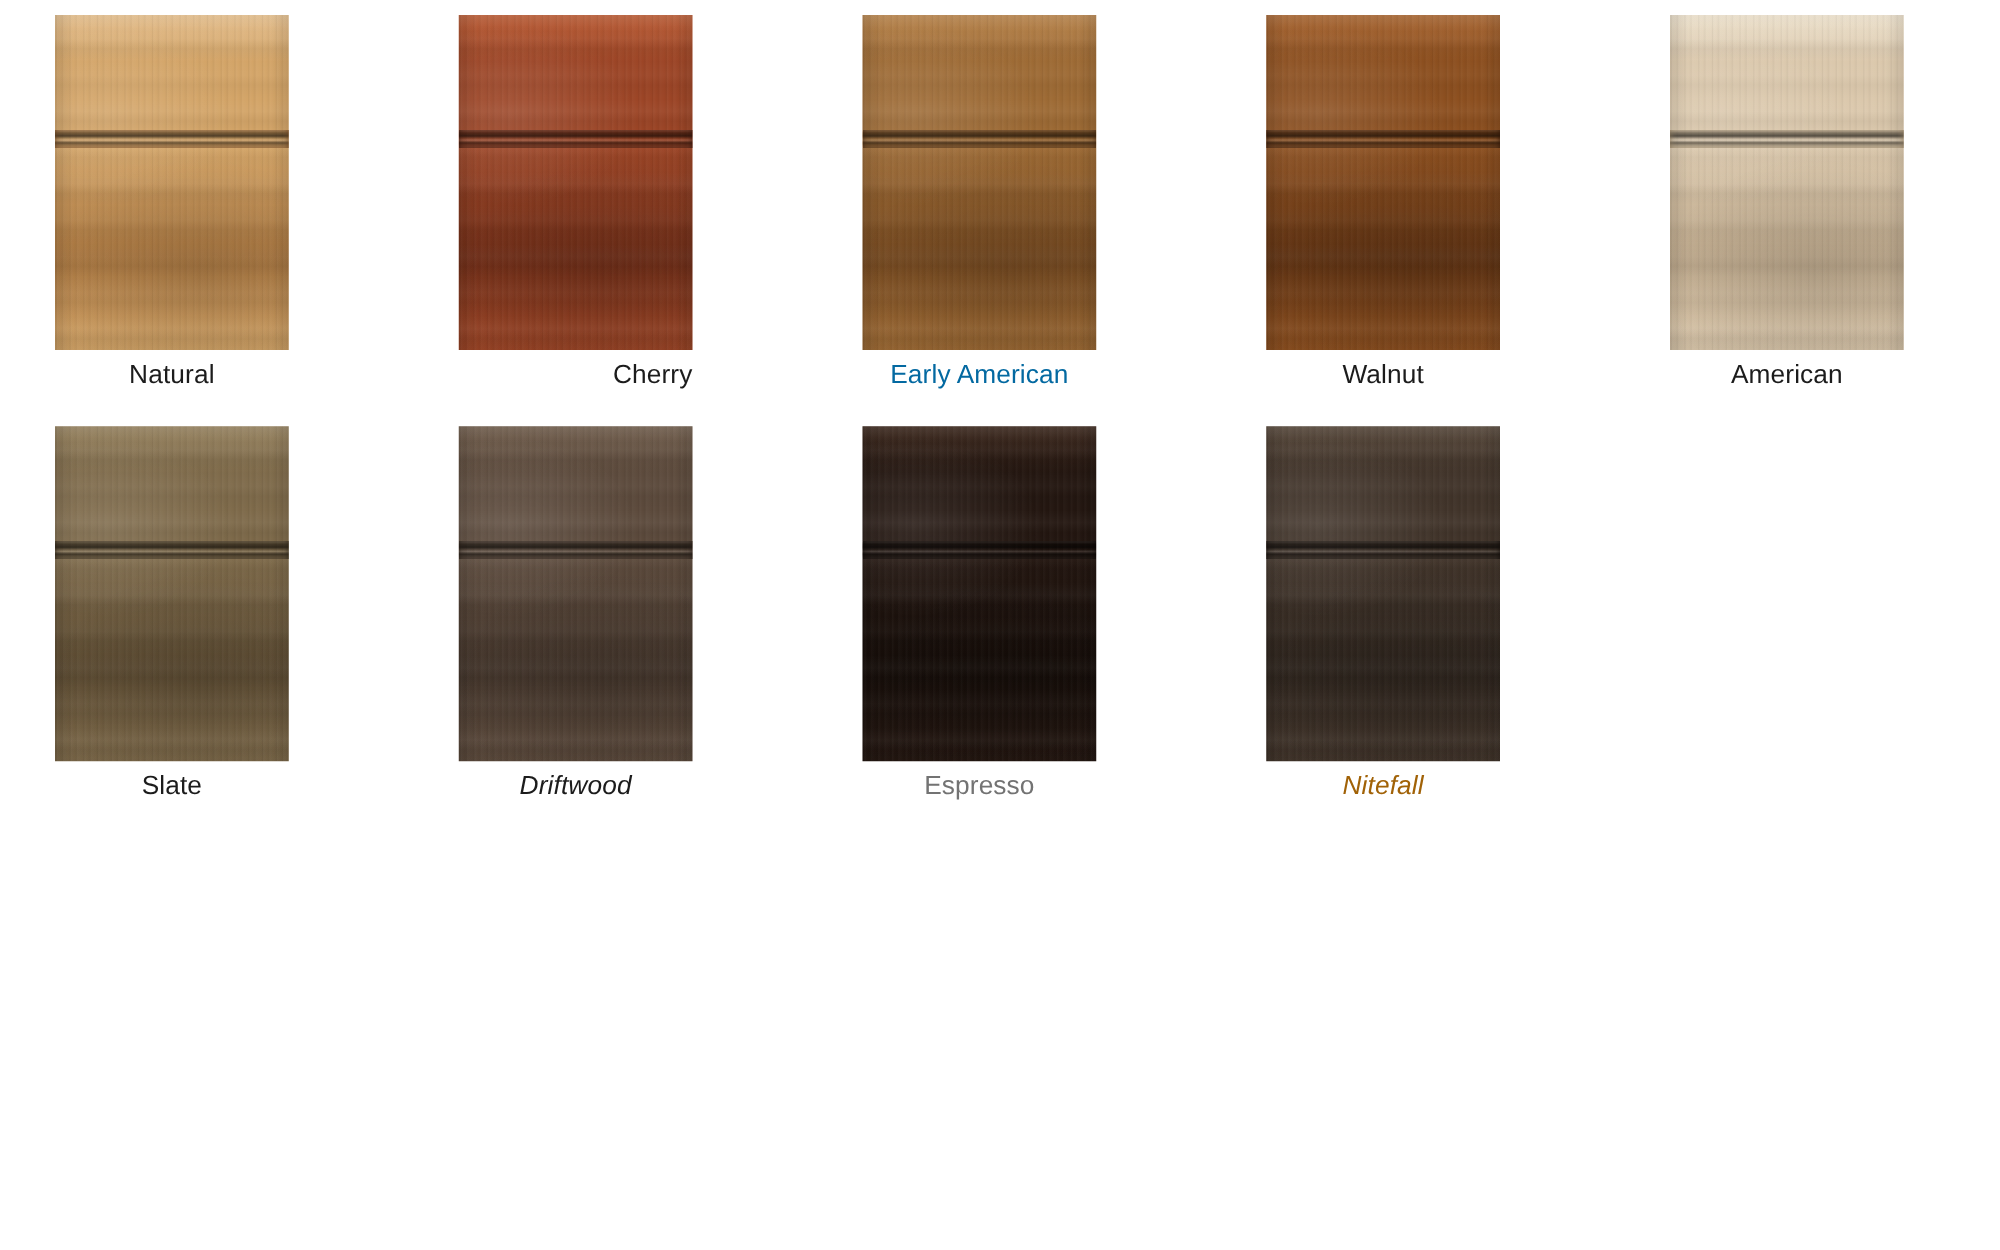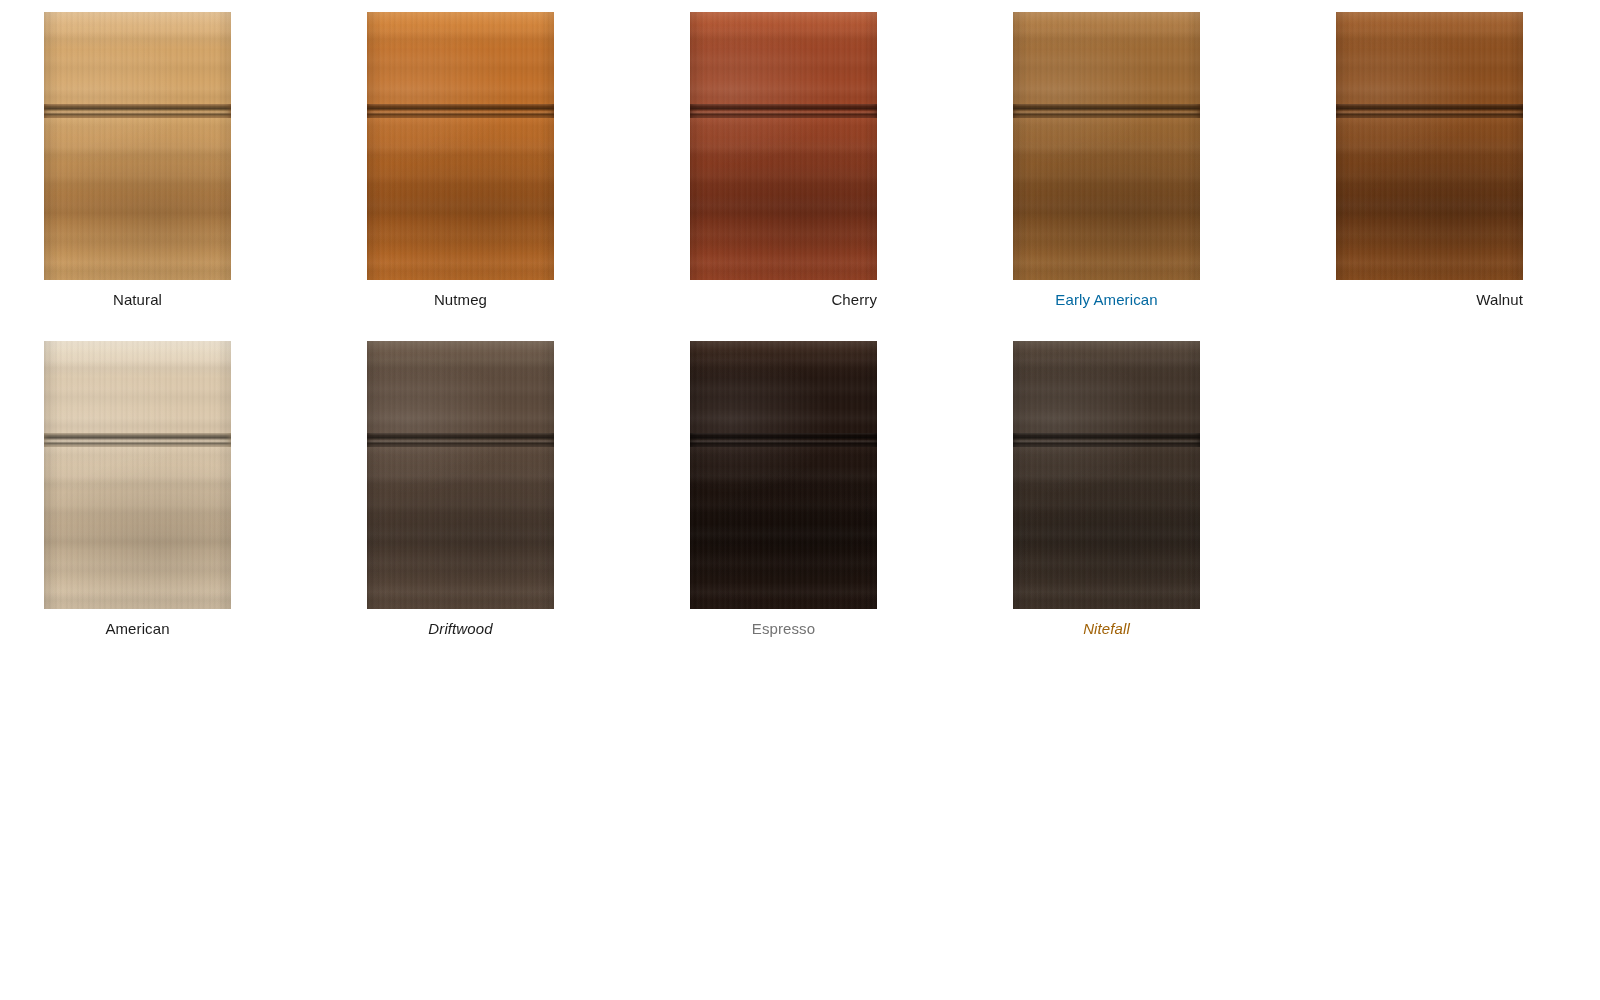--- a/index.html
+++ b/index.html
@@ -108,21 +108,21 @@
       rgba(255,255,255,0.05) 100%
     );
   }
 
   .caption {
     position: absolute;
     top: 273px;
     left: 0;
     width: 187px;
     text-align: center;
-    font-size: 15px;
+    font-size: 21px;
     line-height: 30px;
     color: #1c1c1c;
     font-family: "Liberation Sans", sans-serif;
     letter-spacing: 0.1px;
     white-space: nowrap;
   }
 </style>
 </head>
 <body>
 
@@ -131,29 +131,20 @@
       <div class="swatch-cell">
         <div class="sample" style="background: linear-gradient(rgb(227, 189, 139) 0%, rgb(211, 164, 103) 14%, rgb(211, 164, 103) 40%, rgb(169, 118, 63) 72%, rgb(211, 164, 103) 100%);">
           <div class="grain-a"></div>
           <div class="grain-b"></div>
           <div class="grain-c"></div>
           <div class="rail" style="box-shadow: rgb(107, 67, 32) 0px 0px 6px inset;"></div>
         </div>
         <div class="caption" style="color: rgb(28, 28, 28);">Natural</div>
       </div>
       <div class="swatch-cell">
-        <div class="sample" style="background: linear-gradient(rgb(217, 139, 63) 0%, rgb(193, 112, 42) 14%, rgb(193, 112, 42) 40%, rgb(147, 80, 26) 72%, rgb(193, 112, 42) 100%);">
-          <div class="grain-a"></div>
-          <div class="grain-b"></div>
-          <div class="grain-c"></div>
-          <div class="rail" style="box-shadow: rgb(80, 40, 12) 0px 0px 6px inset;"></div>
-        </div>
-        <div class="caption" style="color: rgb(28, 28, 28);">Nutmeg</div>
-      </div>
-      <div class="swatch-cell">
         <div class="sample" style="background: linear-gradient(rgb(184, 90, 51) 0%, rgb(156, 69, 38) 14%, rgb(156, 69, 38) 40%, rgb(111, 45, 23) 72%, rgb(156, 69, 38) 100%);">
           <div class="grain-a"></div>
           <div class="grain-b"></div>
           <div class="grain-c"></div>
           <div class="rail" style="box-shadow: rgb(53, 20, 10) 0px 0px 6px inset;"></div>
         </div>
         <div class="caption" style="color: rgb(28, 28, 28); text-align: right;">Cherry</div>
       </div>
       <div class="swatch-cell">
         <div class="sample" style="background: linear-gradient(rgb(182, 130, 74) 0%, rgb(157, 106, 52) 14%, rgb(157, 106, 52) 40%, rgb(116, 72, 31) 72%, rgb(157, 106, 52) 100%);">
@@ -164,30 +155,39 @@
         </div>
         <div class="caption" style="color: #0369a1;">Early American</div>
       </div>
       <div class="swatch-cell">
         <div class="sample" style="background: linear-gradient(rgb(166, 100, 48) 0%, rgb(140, 79, 31) 14%, rgb(140, 79, 31) 40%, rgb(95, 50, 18) 72%, rgb(140, 79, 31) 100%);">
           <div class="grain-a"></div>
           <div class="grain-b"></div>
           <div class="grain-c"></div>
           <div class="rail" style="box-shadow: rgb(48, 23, 8) 0px 0px 6px inset;"></div>
         </div>
-        <div class="caption" style="color: rgb(28, 28, 28); text-align: right;">Walnut</div>
+        <div class="caption" style="color: rgb(28, 28, 28);">Walnut</div>
       </div>
       <div class="swatch-cell">
         <div class="sample" style="background: linear-gradient(rgb(236, 224, 203) 0%, rgb(219, 200, 172) 14%, rgb(219, 200, 172) 40%, rgb(189, 168, 139) 72%, rgb(219, 200, 172) 100%);">
           <div class="grain-a"></div>
           <div class="grain-b"></div>
           <div class="grain-c"></div>
           <div class="rail" style="box-shadow: rgb(140, 122, 94) 0px 0px 6px inset;"></div>
         </div>
         <div class="caption" style="color: rgb(28, 28, 28);">American</div>
+      </div>
+      <div class="swatch-cell">
+        <div class="sample" style="background: linear-gradient(rgb(148, 128, 93) 0%, rgb(126, 106, 74) 14%, rgb(126, 106, 74) 40%, rgb(91, 74, 49) 72%, rgb(126, 106, 74) 100%);">
+          <div class="grain-a"></div>
+          <div class="grain-b"></div>
+          <div class="grain-c"></div>
+          <div class="rail" style="box-shadow: rgb(46, 37, 24) 0px 0px 6px inset;"></div>
+        </div>
+        <div class="caption" style="color: rgb(28, 28, 28);">Slate</div>
       </div>
       <div class="swatch-cell">
         <div class="sample" style="background: linear-gradient(rgb(110, 91, 74) 0%, rgb(92, 74, 60) 14%, rgb(92, 74, 60) 40%, rgb(66, 52, 42) 72%, rgb(92, 74, 60) 100%);">
           <div class="grain-a"></div>
           <div class="grain-b"></div>
           <div class="grain-c"></div>
           <div class="rail" style="box-shadow: rgb(36, 27, 20) 0px 0px 6px inset;"></div>
         </div>
         <div class="caption" style="color: rgb(28, 28, 28); font-style: italic;">Driftwood</div>
       </div>

